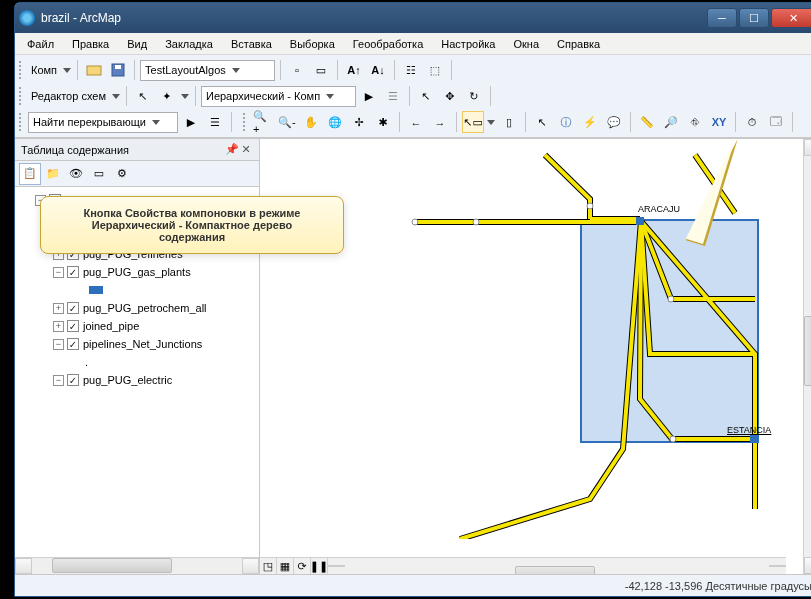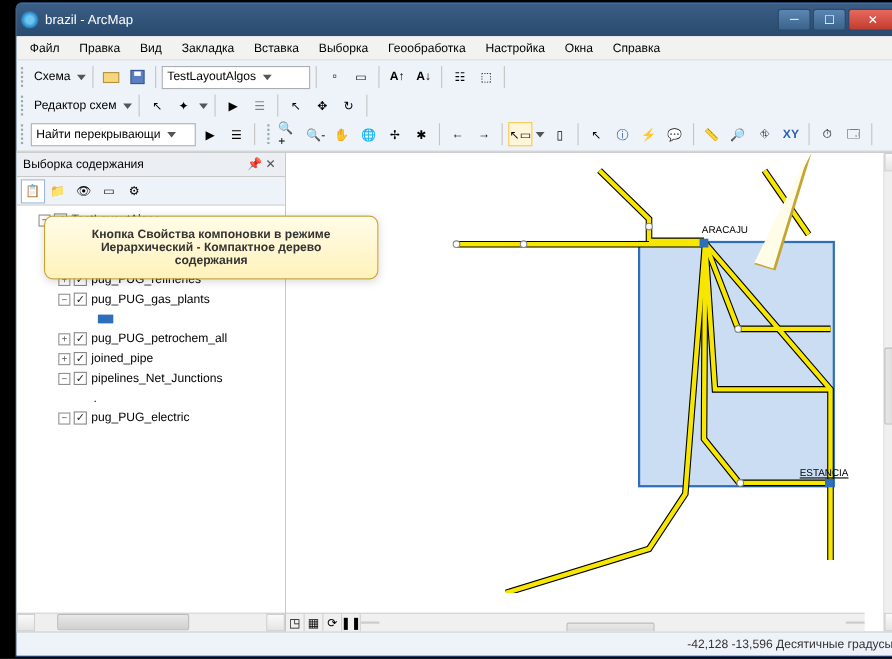--- a/index.html
+++ b/index.html
@@ -80,21 +80,21 @@
     <div class="menuitem">Геообработка</div>
     <div class="menuitem">Настройка</div>
     <div class="menuitem">Окна</div>
     <div class="menuitem">Справка</div>
   </div>
 
   <div class="toolbars">
 
     <div class="tb-row">
       <div class="grip"></div>
-      <span class="tlabel">Схема</span>
+      <span class="tlabel">Комп</span>
       <span class="dd"></span>
       <div class="sep"></div>
       <div class="tbbtn">
           <svg class="ic" viewBox="0 0 16 16">
             <rect x="1" y="4" width="14" height="9" fill="#f5d67a" stroke="#b4903b"></rect>
           </svg>
         </div>
       <div class="tbbtn">
           <svg class="ic" viewBox="0 0 16 16">
             <rect x="2" y="2" width="12" height="12" fill="#5b7fbf" stroke="#33548f"></rect>
@@ -121,20 +121,24 @@
 
     <div class="tb-row">
       <div class="grip"></div>
       <span class="tlabel">Редактор схем</span>
       <span class="dd"></span>
       <div class="sep"></div>
       <div class="tbbtn">↖</div>
       <div class="tbbtn">✦</div>
       <span class="dd"></span>
       <div class="sep"></div>
+      <div class="combo" style="width:155px">
+        <span>Иерархический - Комп</span>
+        <span class="dd arrow"></span>
+      </div>
       <div class="tbbtn">▶</div>
       <div class="tbbtn" style="opacity:0.45">☰</div>
       <div class="sep"></div>
       <div class="tbbtn">↖</div>
       <div class="tbbtn">✥</div>
       <div class="tbbtn">↻</div>
       <div class="sep"></div>
     </div>
     <div class="tb-row2-break"></div>
 
@@ -180,21 +184,21 @@
       <div class="sep"></div>
       <div class="tbbtn">⏱</div>
       <div class="tbbtn">🗔</div>
       <div class="sep"></div>
     </div>
   </div>
 
   <div class="content">
     <div class="toc">
       <div class="toc-title">
-        <span>Выборка содержания</span>
+        <span>Таблица содержания</span>
         <div class="pin">📌</div>
         <div class="closex">✕</div>
       </div>
       <div class="toc-tabs">
         <div class="toc-tab sel">📋</div>
         <div class="toc-tab">📁</div>
         <div class="toc-tab">👁</div>
         <div class="toc-tab">▭</div>
         <div class="toc-tab">⚙</div>
       </div>

